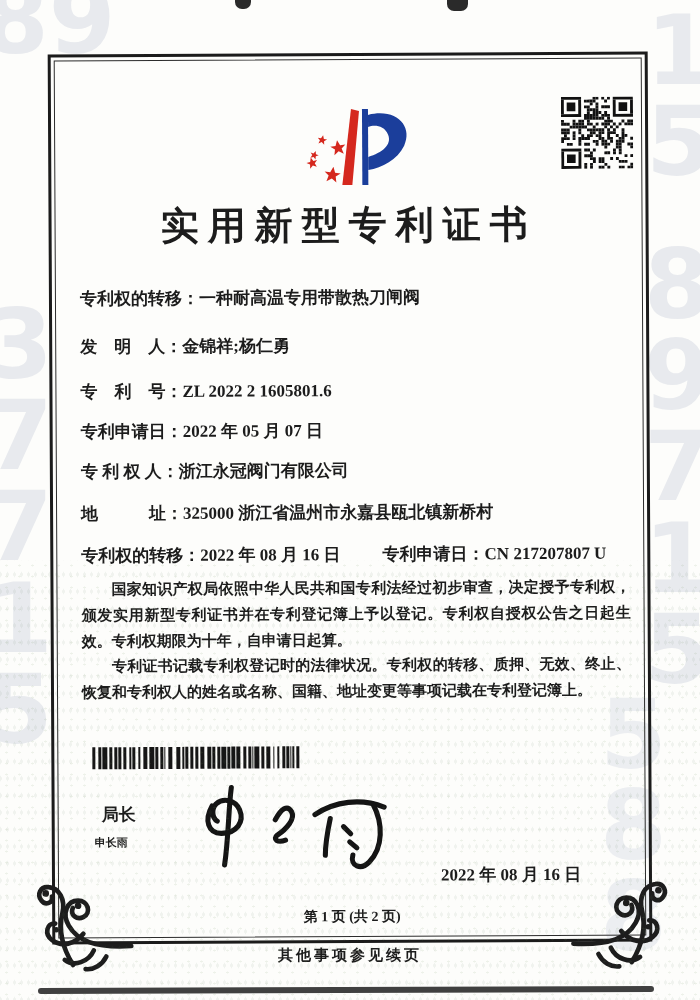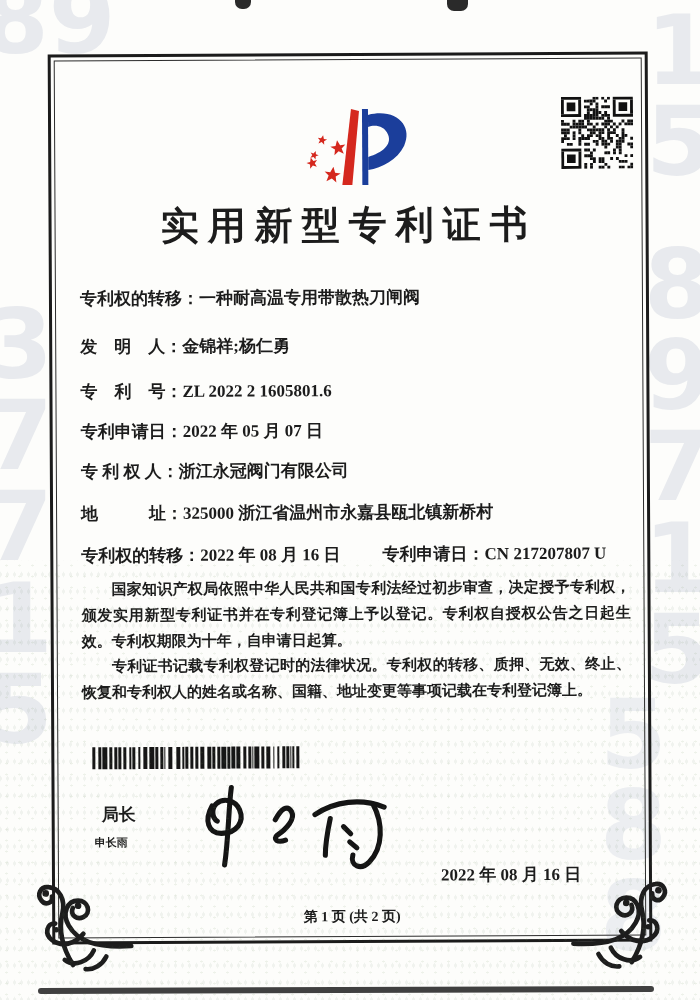--- a/index.html
+++ b/index.html
@@ -488,16 +488,17 @@
         <path d="M74,82 C70,90 62,95 54,94"></path>
       </g>
       <g fill="#1d1d1d">
         <circle cx="47" cy="33" r="3.2"></circle>
           <circle cx="16" cy="21" r="3.2"></circle>
           <circle cx="26" cy="56" r="2.6"></circle>
       </g>
     </svg>
   </div>
 
+  <div class="contnote">其他事项参见续页</div>
   <div class="botband"></div>
   <div class="speckle"></div>
 
 </div>
 
 </body></html>

